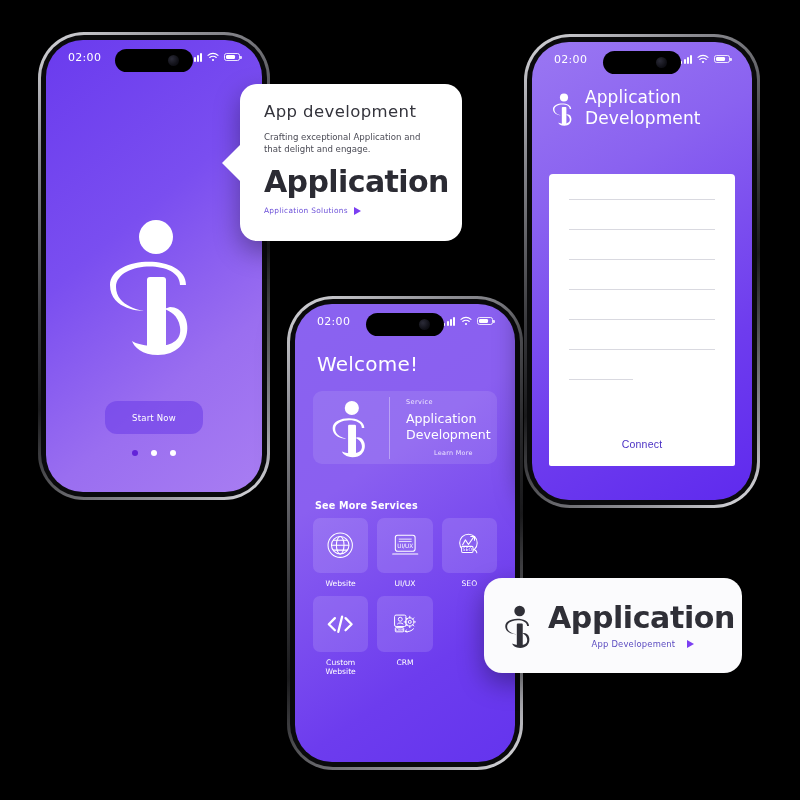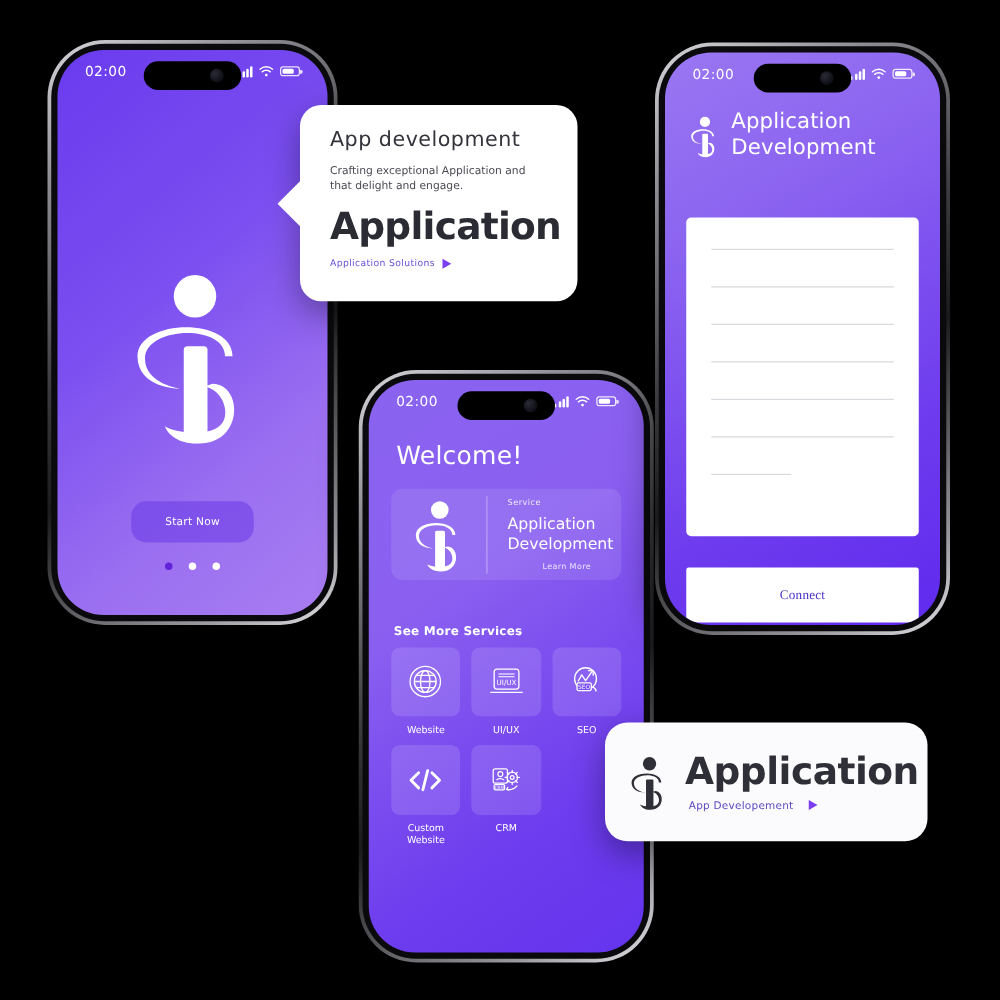--- a/index.html
+++ b/index.html
@@ -142,39 +142,39 @@
   #phone-form .head { position: absolute; top: 45px; left: 20px; right: 16px; display: flex; align-items: flex-start; gap: 10px; }
   #phone-form .head .logo { width: 23px; height: 38px; flex: none; margin-top: 3px; }
   #phone-form .head .htxt { font-size: 17px; color: #fff; line-height: 1.25; letter-spacing: .1px; }
   .form-panel {
     position: absolute; left: 17px; right: 17px; top: 132px; height: 255px;
     background: #fff; border-radius: 4px; padding: 25px 20px 0 20px;
   }
   .form-panel .line { height: 1px; background: #d9d9e0; margin-bottom: 29px; }
   .form-panel .line.short { width: 44%; margin-bottom: 0; }
   .connect-btn {
-    position: absolute; left: 17px; right: 17px; top: 412px; height: 44px;
+    position: absolute; left: 17px; right: 17px; top: 380px; height: 44px;
     background: #fff; border: none; border-radius: 2px;
     color: #4b31c4; font-size: 10.5px; letter-spacing: .2px;
-    font-family: Liberation Serif, serif;
+    font-family: Liberation Sans, sans-serif;
     display: flex; align-items: center; justify-content: center;
   }
 
   
   #brand-card {
     position: absolute; left: 484px; top: 578px; width: 258px; height: 95px;
     background: #fbfbfd; border-radius: 18px;
     box-shadow: 0 10px 26px rgba(0,0,0,.35);
     display: flex; align-items: center; padding-left: 20px;
     z-index: 25;
   }
   #brand-card .logo { width: 30px; height: 52px; flex: none; }
   #brand-card .bc-txt { margin-left: 14px; }
   #brand-card .bc-title { font-size: 30px; font-weight: 800; color: #2f2f37; letter-spacing: -0.4px; line-height: 1; }
-  #brand-card .bc-row { display: flex; align-items: center; gap: 12px; margin-top: 6px; padding-left: 3px; }
+  #brand-card .bc-row { display: flex; align-items: center; gap: 12px; margin-top: 6px; padding-left: 3px; justify-content: center; }
   #brand-card .bc-sub { font-size: 8.4px; color: #5b4bc0; letter-spacing: .2px; }
 </style>
 </head>
 <body>
 
 <div class="stage">
 
   <div class="phone" id="phone-splash">
     <div class="frame-outer"></div>
     <div class="frame-inner"></div>

